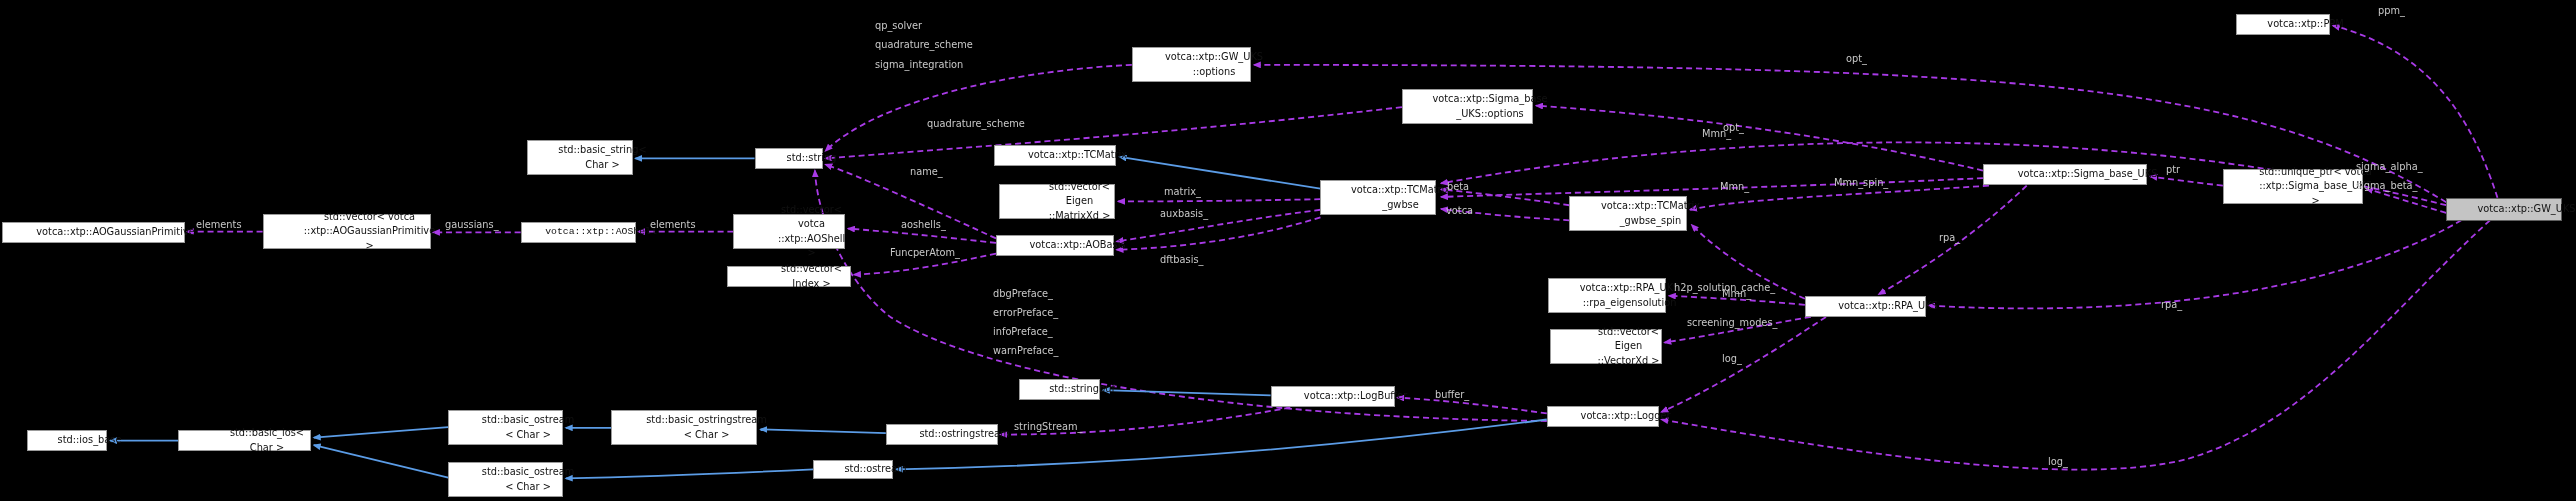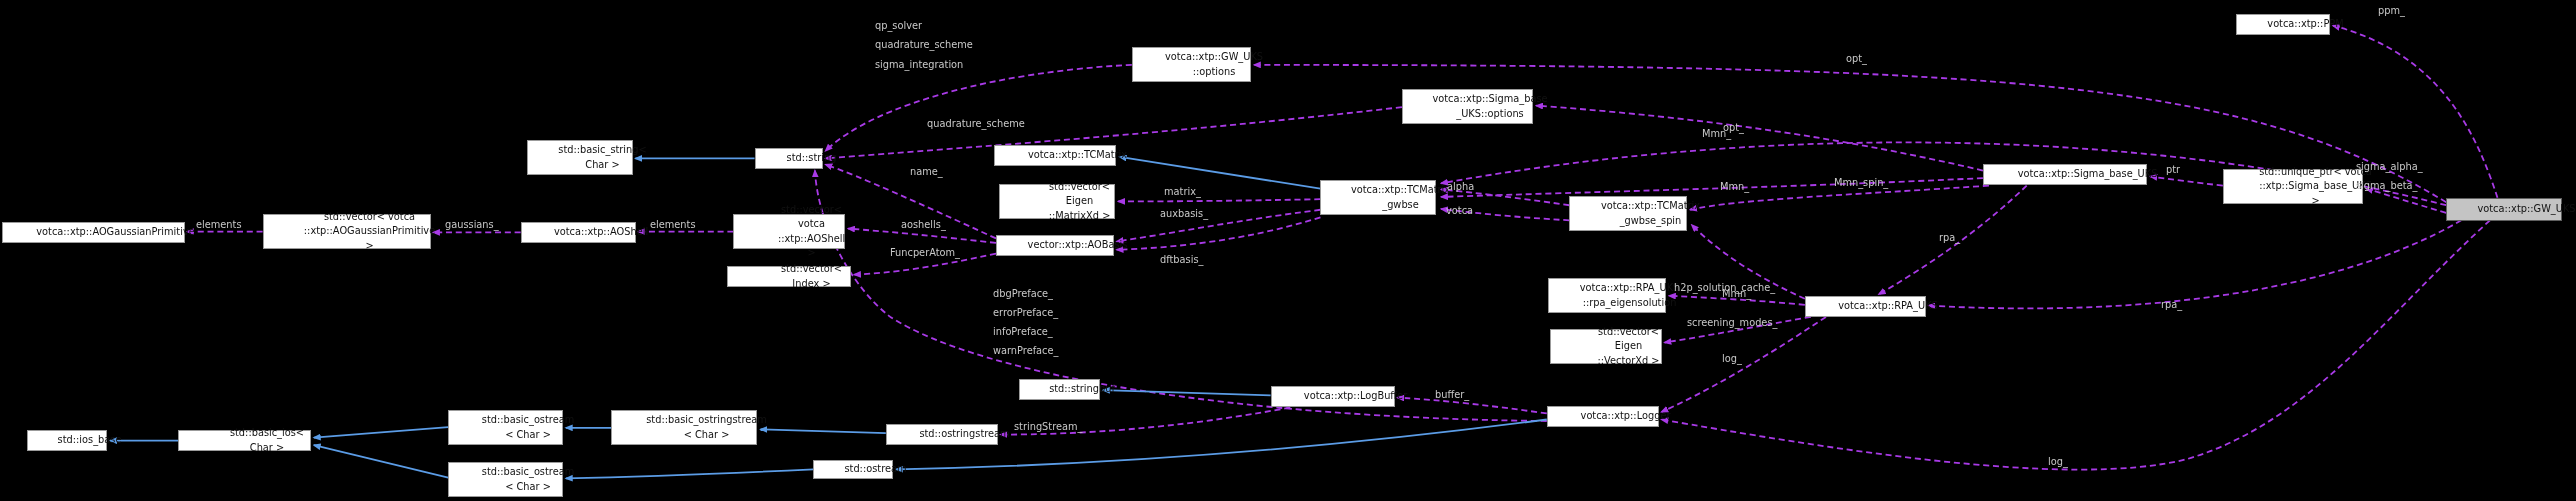--- a/index.html
+++ b/index.html
@@ -100,24 +100,24 @@
 Char &gt;</div>
     <div class="node" style="left: 755px; top: 148px; width: 68px; height: 21px;">std::string</div>
     <div class="node" style="left: 994px; top: 145px; width: 122px; height: 21px;">votca::xtp::TCMatrix</div>
     <div class="node" style="left: 999px; top: 184px; width: 116px; height: 35px;">std::vector&lt; Eigen
 ::MatrixXd &gt;</div>
     <div class="node" style="left: 1320px; top: 180px; width: 116px; height: 35px;">votca::xtp::TCMatrix
 _gwbse</div>
     <div class="node" style="left: 1.5px; top: 222px; width: 183px; height: 21px;">votca::xtp::AOGaussianPrimitive</div>
     <div class="node" style="left: 263px; top: 214px; width: 168px; height: 35px;">std::vector&lt; votca
 ::xtp::AOGaussianPrimitive &gt;</div>
-    <div class="node" style="left: 521px; top: 222px; width: 115px; height: 21px;">votca::xtp::AOShell</div>
+    <div class="node" style="left: 521px; top: 222px; width: 115px; height: 21px; font-family: Liberation Mono, monospace;">votca::xtp::AOShell</div>
     <div class="node" style="left: 733px; top: 214px; width: 112px; height: 35px;">std::vector&lt; votca
 ::xtp::AOShell &gt;</div>
-    <div class="node" style="left: 996px; top: 235px; width: 118px; height: 21px;">vector::xtp::AOBasis</div>
+    <div class="node" style="left: 996px; top: 235px; width: 118px; height: 21px;">votca::xtp::AOBasis</div>
     <div class="node" style="left: 727px; top: 266px; width: 124px; height: 21px;">std::vector&lt; Index &gt;</div>
     <div class="node" style="left: 1569px; top: 196px; width: 118px; height: 35px;">votca::xtp::TCMatrix
 _gwbse_spin</div>
     <div class="node" style="left: 1983px; top: 164px; width: 164px; height: 21px;">votca::xtp::Sigma_base_UKS</div>
     <div class="node" style="left: 2223px; top: 169px; width: 140px; height: 35px;">std::unique_ptr&lt; votca
 ::xtp::Sigma_base_UKS &gt;</div>
     <div class="node main" style="left: 2446px; top: 198px; width: 116px; height: 22.6px;">votca::xtp::GW_UKS</div>
     <div class="node" style="left: 1548px; top: 278px; width: 118px; height: 35px;">votca::xtp::RPA_UKS
 ::rpa_eigensolution</div>
     <div class="node" style="left: 1805px; top: 296px; width: 121px; height: 21px;">votca::xtp::RPA_UKS</div>
@@ -142,21 +142,21 @@
     <div class="elabel" style="left: 927px; top: 118px;">quadrature_scheme</div>
     <div class="elabel" style="left: 910px; top: 166px;">name_</div>
     <div class="elabel" style="left: 901px; top: 219px;">aoshells_</div>
     <div class="elabel" style="left: 890px; top: 247px;">FuncperAtom_</div>
     <div class="elabel" style="left: 196px; top: 219px;">elements</div>
     <div class="elabel" style="left: 445px; top: 219px;">gaussians_</div>
     <div class="elabel" style="left: 650px; top: 219px;">elements</div>
     <div class="elabel" style="left: 1164px; top: 186px;">matrix_</div>
     <div class="elabel" style="left: 1160px; top: 208px;">auxbasis_</div>
     <div class="elabel" style="left: 1160px; top: 226px; margin-top: 28px;">dftbasis_</div>
-    <div class="elabel" style="left: 1447px; top: 181px;">alpha</div>
+    <div class="elabel" style="left: 1447px; top: 181px;">beta</div>
     <div class="elabel" style="left: 1446px; top: 205px;">votca</div>
     <div class="elabel" style="left: 1702px; top: 128px;">Mmn_</div>
     <div class="elabel" style="left: 1720px; top: 181px;">Mmn_</div>
     <div class="elabel" style="left: 1834px; top: 177px;">Mmn_spin_</div>
     <div class="elabel" style="left: 1722px; top: 288px;">Mmn_</div>
     <div class="elabel" style="left: 1846px; top: 53px;">opt_</div>
     <div class="elabel" style="left: 1723px; top: 122px;">opt_</div>
     <div class="elabel" style="left: 2378px; top: 4.5px;">ppm_</div>
     <div class="elabel" style="left: 2356px; top: 161px;">sigma_alpha_</div>
     <div class="elabel" style="left: 2356px; top: 180px;">sigma_beta_</div>

